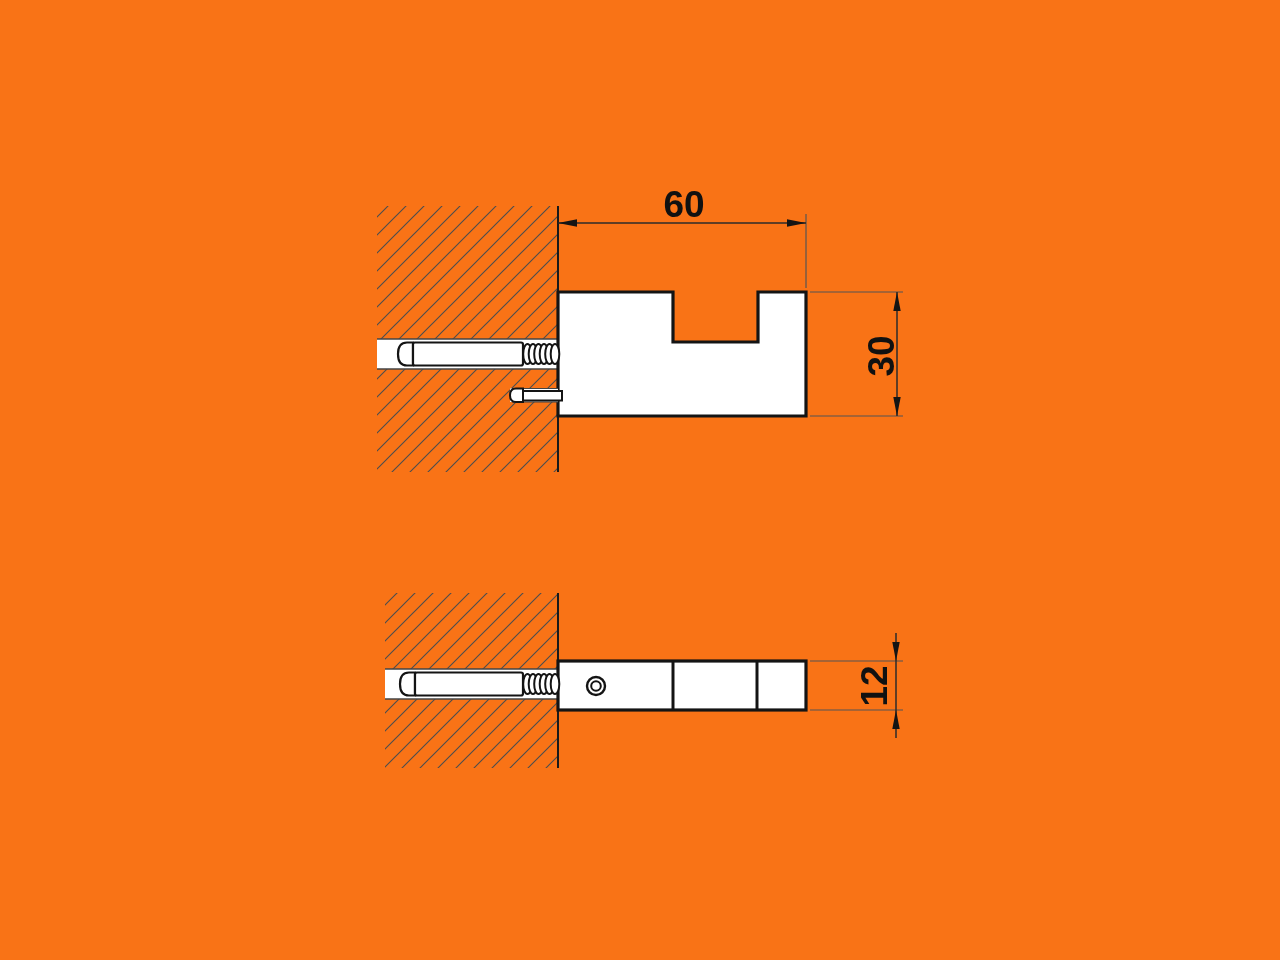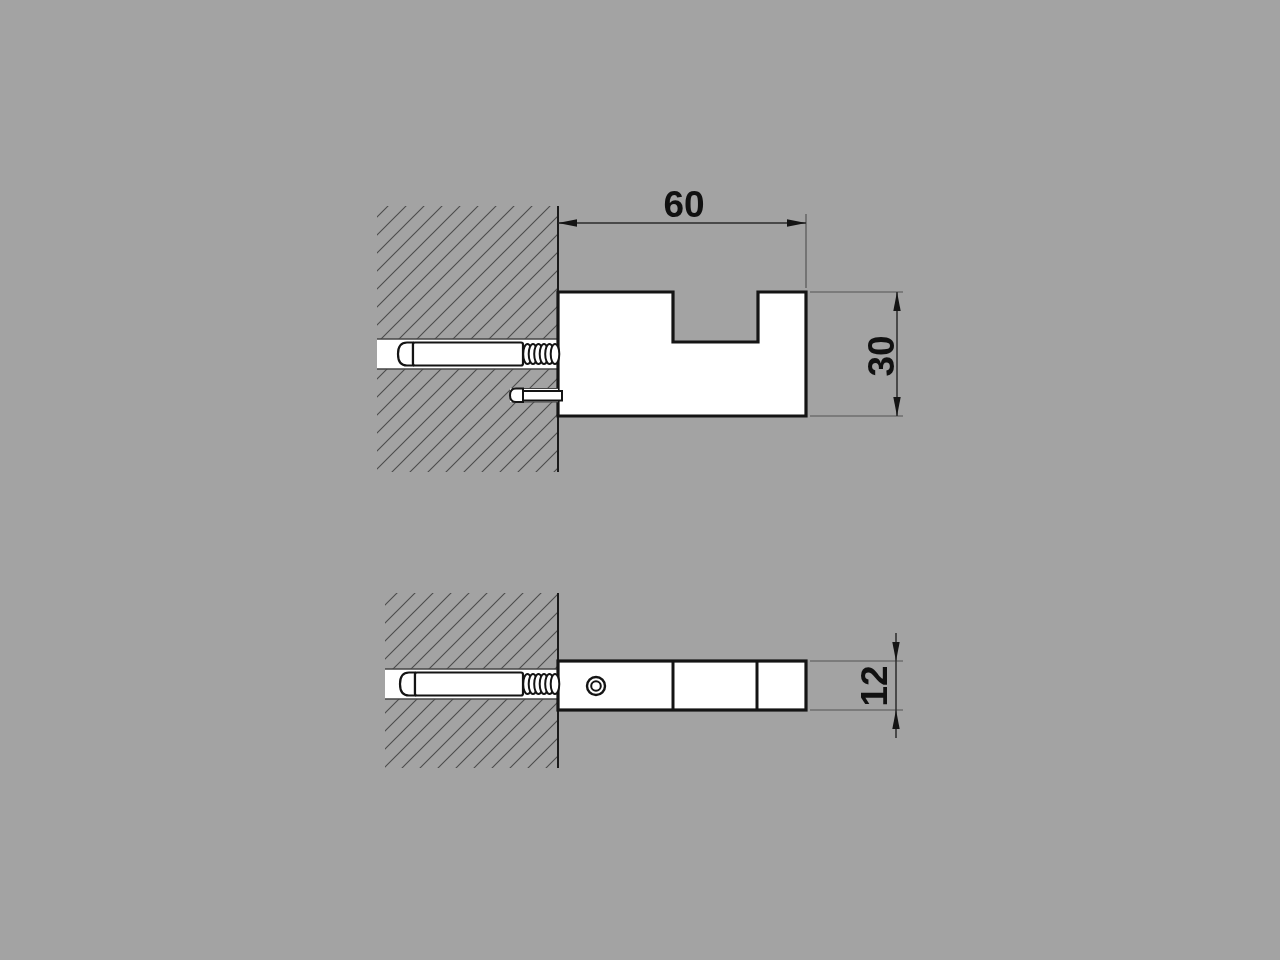--- a/index.html
+++ b/index.html
@@ -8,21 +8,21 @@
     background: #ffffff;
     width: 1280px;
     height: 960px;
     overflow: hidden;
     font-family: "Liberation Sans", sans-serif;
   }
   .canvas {
     position: relative;
     width: 1280px;
     height: 960px;
-    background: #a3a3a3;
+    background: #f97316;
     text-decoration: underline;
   }
   svg { display: block; }
   .dim-text {
     font-family: "Liberation Sans", sans-serif;
     font-weight: bold;
     font-size: 37px;
     fill: #111111;
   }
 </style>

